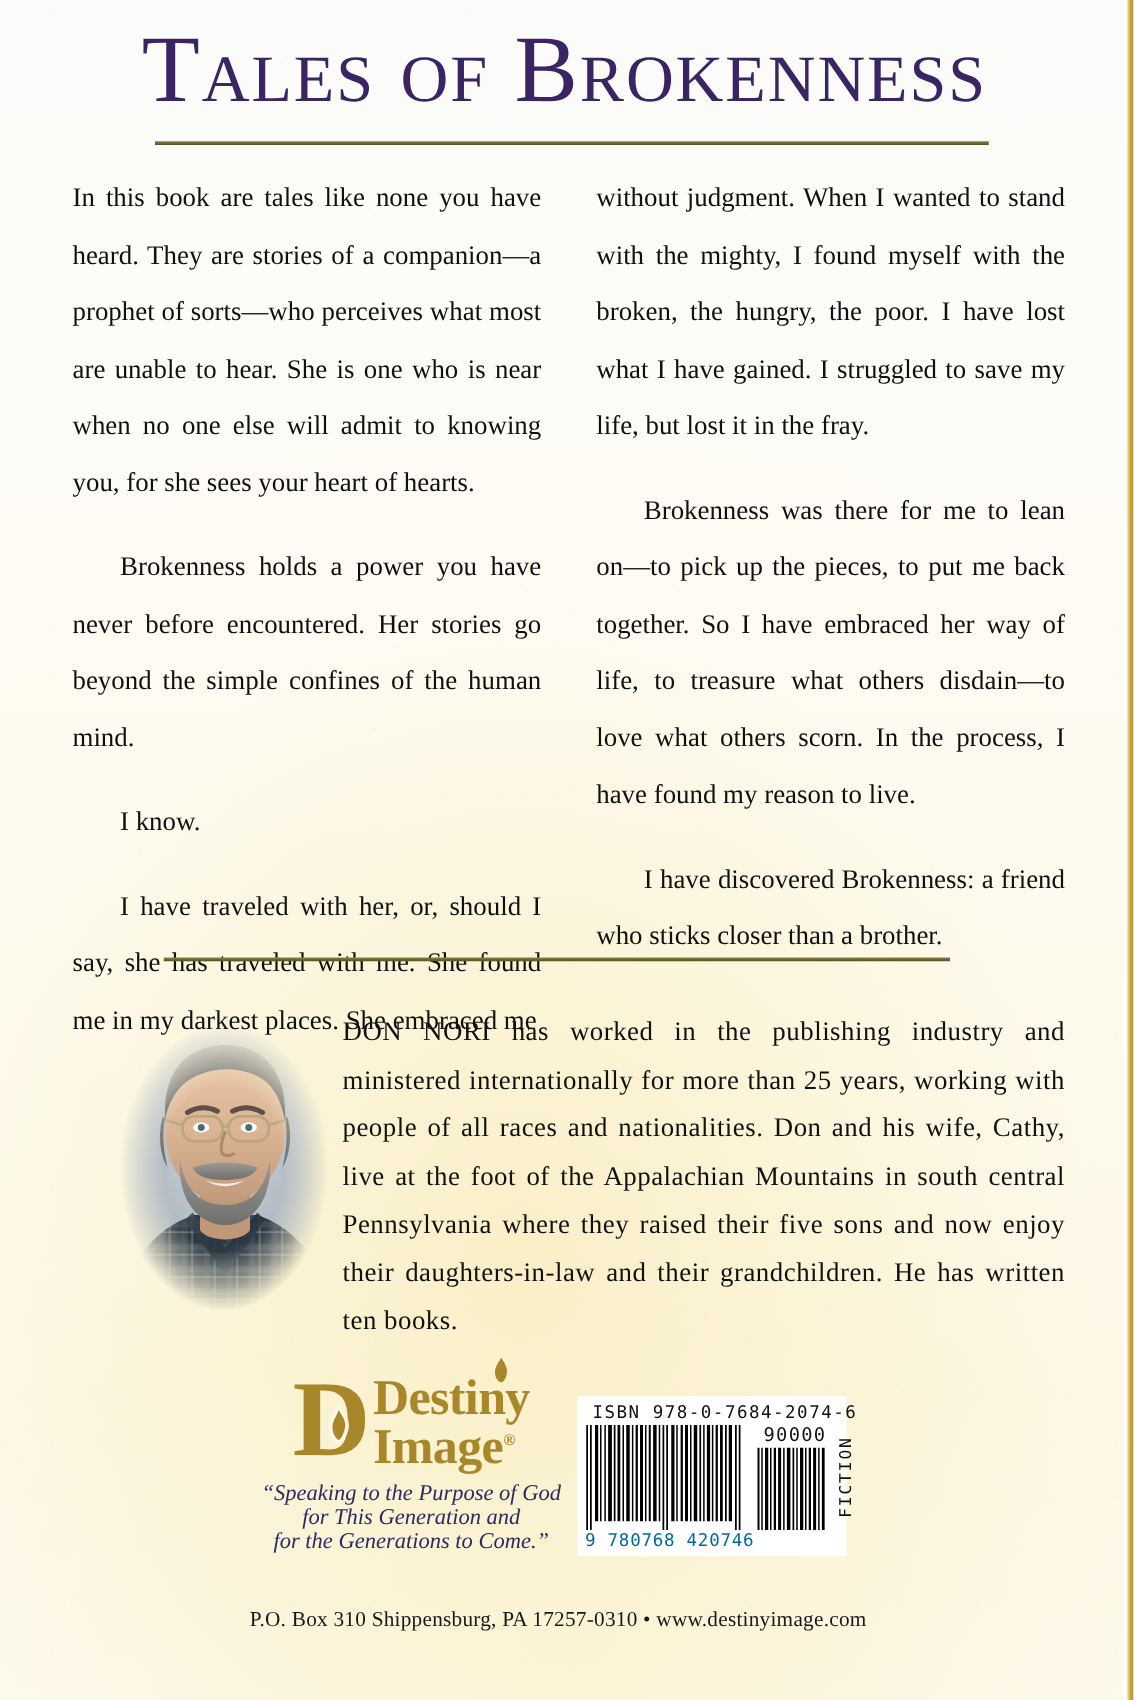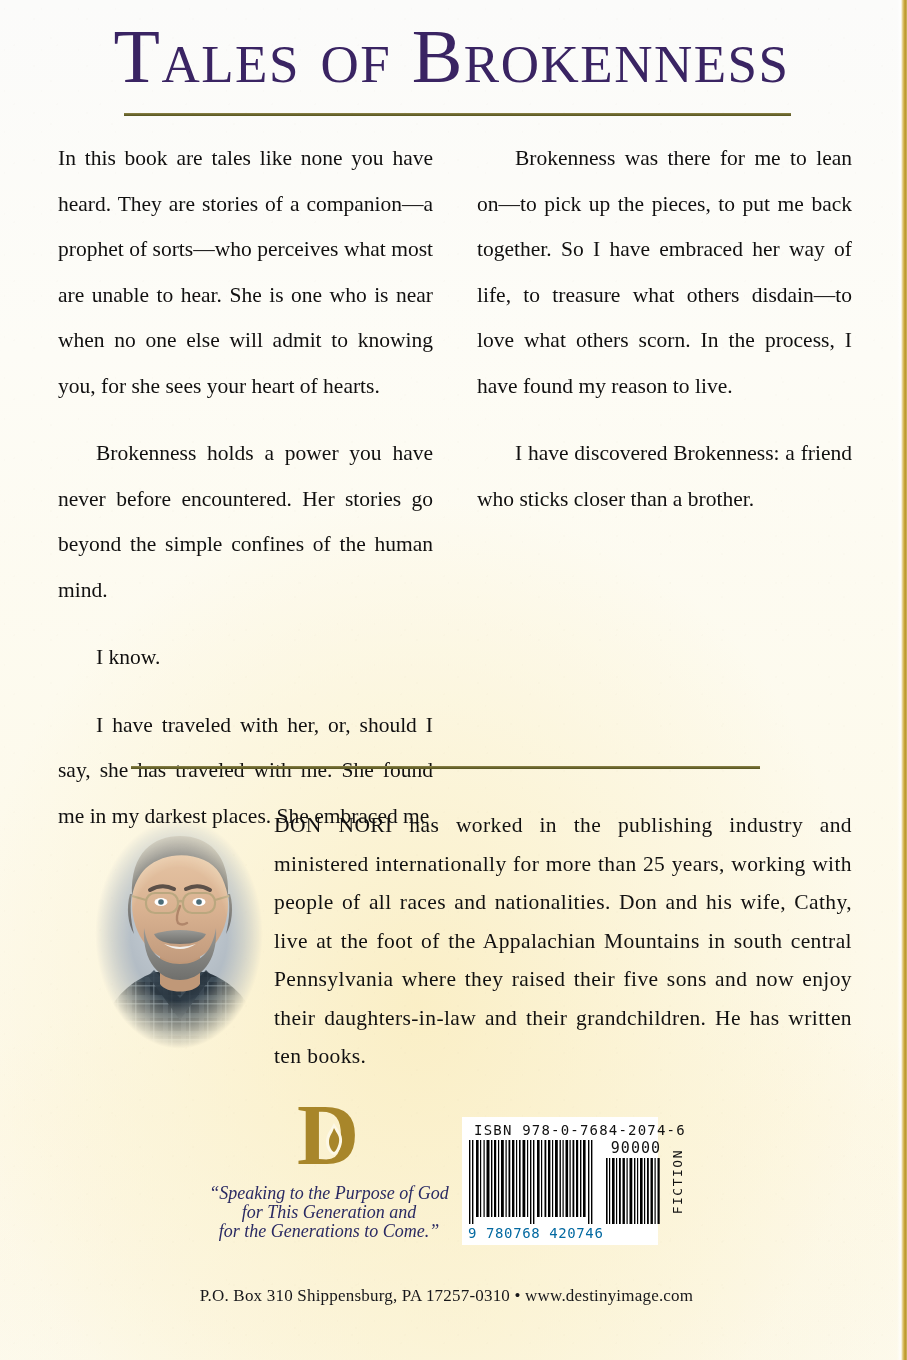--- a/index.html
+++ b/index.html
@@ -231,21 +231,21 @@
     font-size: 18px;
     line-height: 19px;
     color: #2a2a63;
   }
 
   
   .barcode-block {
     position: absolute;
     left: 462px;
     top: 1117px;
-    width: 196px;
+    width: 215px;
     height: 128px;
     background: #ffffff;
     display: flex;
     flex-direction: column;
     padding: 5px 6px 4px 6px;
     box-sizing: border-box;
   }
   .isbn-text {
     font-family: "DejaVu Sans Mono", "Liberation Mono", monospace;
     font-size: 14px;
@@ -327,20 +327,21 @@
     <div class="columns">
 
       <div class="col">
         <p>In this book are tales like none you have heard. They are stories of a companion—a prophet of sorts—who perceives what most are unable to hear. She is one who is near when no one else will admit to knowing you, for she sees your heart of hearts.</p>
         <p class="indent">Brokenness holds a power you have never before encountered. Her stories go beyond the simple confines of the human mind.</p>
         <p class="indent">I know.</p>
         <p class="indent">I have traveled with her, or, should I say, she has traveled with me. She found me in my darkest places. She embraced me</p>
       </div>
 
       <div class="col">
+        <p>without judgment. When I wanted to stand with the mighty, I found myself with the broken, the hungry, the poor. I have lost what I have gained. I struggled to save my life, but lost it in the fray.</p>
         <p class="indent">Brokenness was there for me to lean on—to pick up the pieces, to put me back together. So I have embraced her way of life, to treasure what others disdain—to love what others scorn. In the process, I have found my reason to live.</p>
         <p class="indent">I have discovered Brokenness: a friend who sticks closer than a brother.</p>
       </div>
 
     </div>
 
     <div class="rule rule-middle"></div>
 
     <div class="bio-block">
 
@@ -426,20 +427,31 @@
     </div>
 
     <div class="publisher">
       <div class="logo-row">
         <div class="logo-d">
           <span>D</span>
           <svg class="logo-flame" viewBox="0 0 22 34">
             <path d="M11 1 C15 9 20 12 19 20 C18 28 13 33 11 33 C9 33 3 28 3 20 C3 12 7 9 11 1 Z" fill="#fdf8e6"></path>
             <path d="M11 6 C14 12 17 14 16 20 C15 26 12 30 11 30 C10 30 6 26 6 20 C6 14 9 12 11 6 Z" fill="#a8862a"></path>
           </svg>
+        </div>
+        <div class="logo-words">
+          <div class="logo-line">
+            <span>Destiny</span>
+            <svg class="logo-dot-flame" viewBox="0 0 14 20">
+              <path d="M7 0 C9.5 5 12 7 11.5 12 C11 17 8.5 20 7 20 C5.5 20 2 17 2 12 C2 7 4.5 5 7 0 Z" fill="#a8862a"></path>
+            </svg>
+          </div>
+          <div class="logo-line second">
+            <span>Image</span><span class="logo-reg">®</span>
+          </div>
         </div>
       </div>
       <div class="tagline">
         <div>“Speaking to the Purpose of God</div>
         <div>for This Generation and</div>
         <div>for the Generations to Come.”</div>
       </div>
     </div>
 
     <div class="barcode-block">

